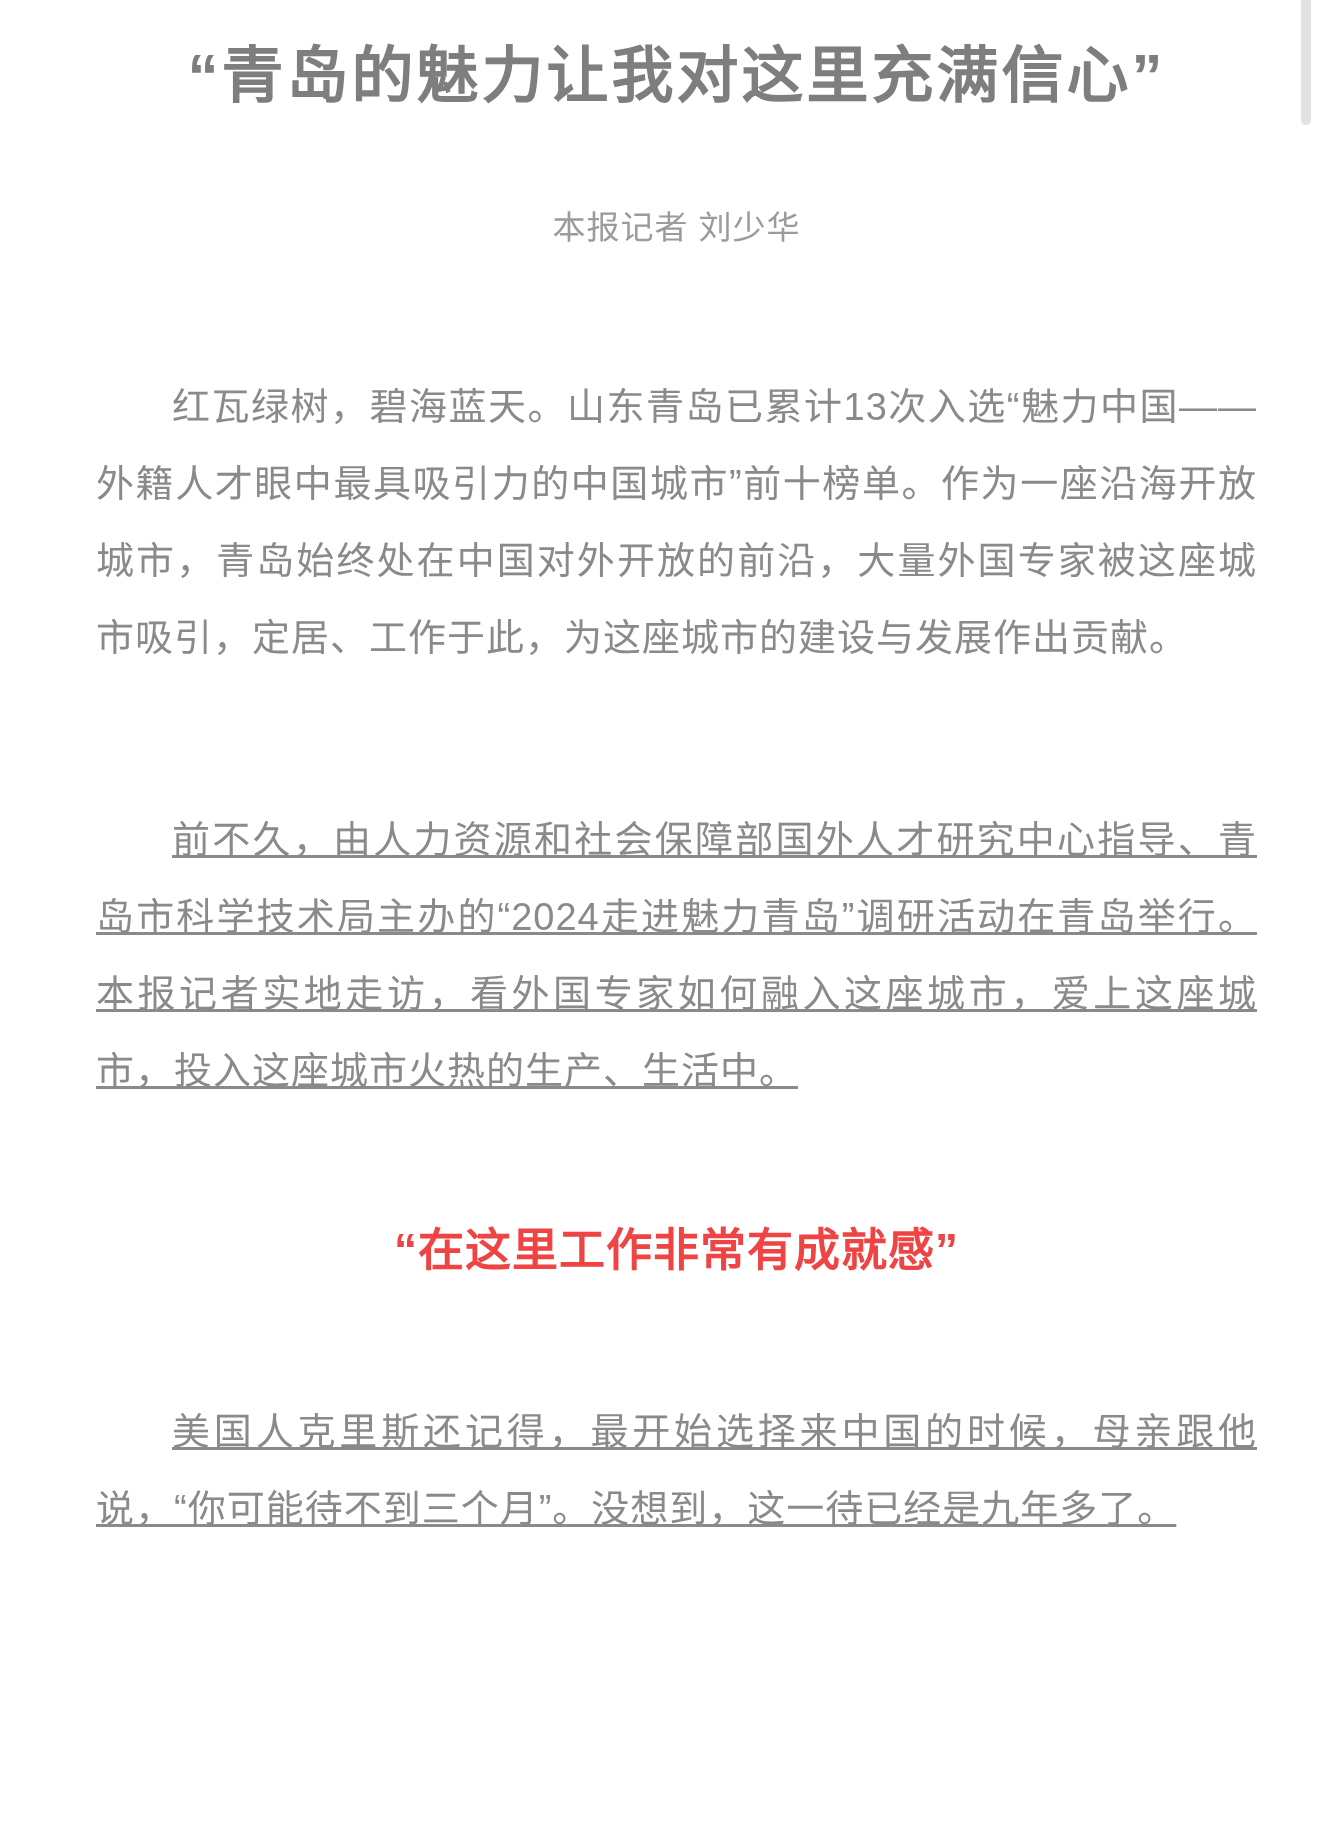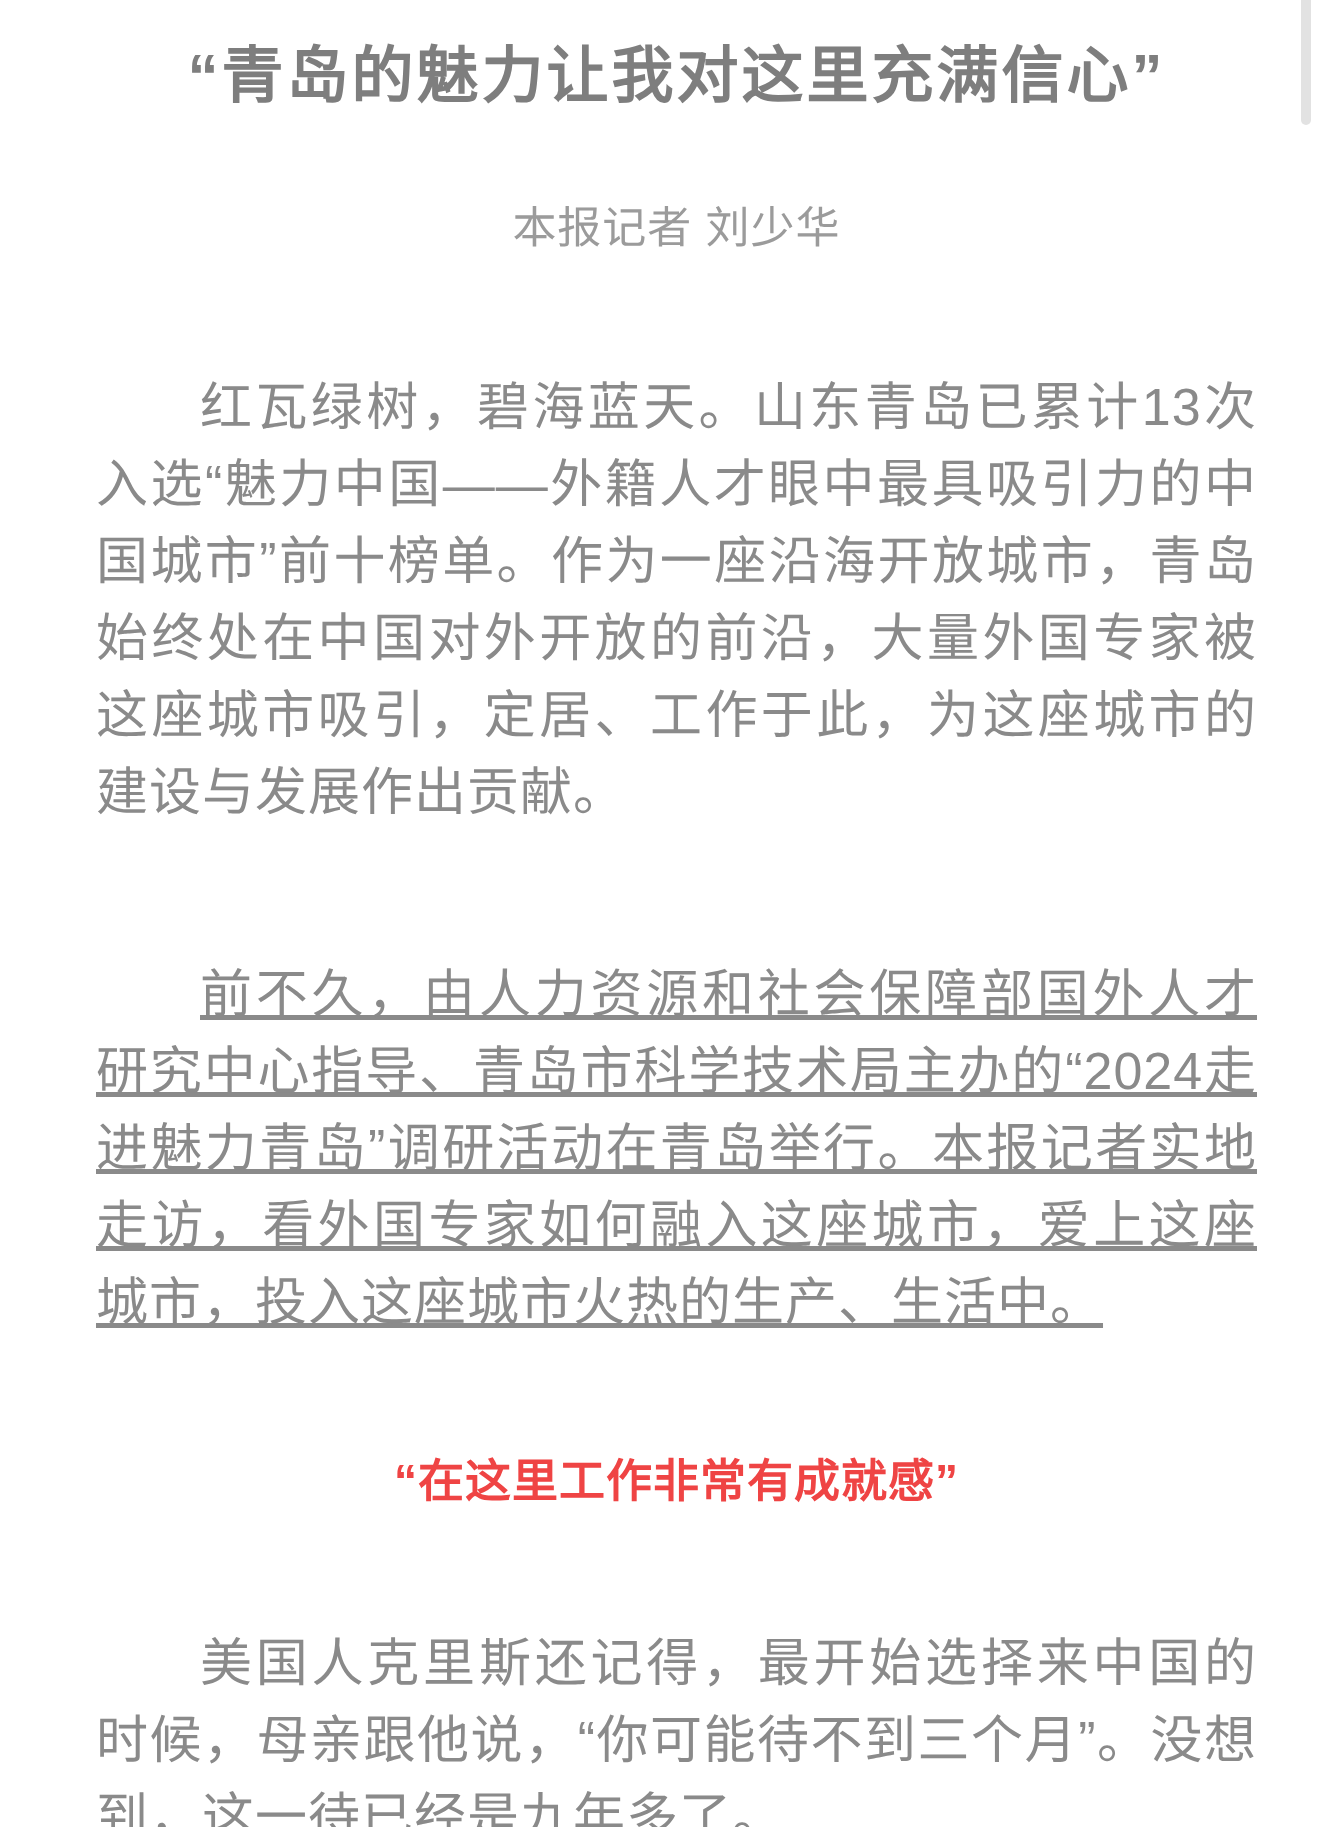--- a/index.html
+++ b/index.html
@@ -24,48 +24,48 @@
     font-size: 62px;
     line-height: 72px;
     font-weight: 700;
     text-align: center;
     color: #7e7e7e;
     letter-spacing: 3px;
     white-space: nowrap;
   }
   .byline {
     margin-top: 92px;
-    font-size: 44px;
+    font-size: 33px;
     line-height: 48px;
     text-align: center;
     color: #9b9b9b;
     letter-spacing: 1px;
   }
   p.para {
     margin: 0;
-    font-size: 52px;
+    font-size: 38px;
     line-height: 77px;
     color: #8a8a8a;
     text-align: justify;
     text-justify: inter-character;
     text-indent: 2em;
     letter-spacing: 1px;
   }
   p.para-1 { margin-top: 117px; }
   p.para-2 { margin-top: 125px; text-decoration: underline; }
   h2.section-heading {
     margin: 102px 0 0 0;
     font-size: 46px;
     line-height: 77px;
     font-weight: 700;
     text-align: center;
     color: #ef4444;
     letter-spacing: 1px;
   }
-  p.para-3 { margin-top: 105px; }
+  p.para-3 { margin-top: 105px; text-decoration: underline; }
   .scrollbar-thumb {
     position: absolute;
     top: 0;
     left: 1301px;
     width: 10px;
     height: 125px;
     background: #e2e2e2;
     border-radius: 0 0 6px 6px;
   }
 </style>

